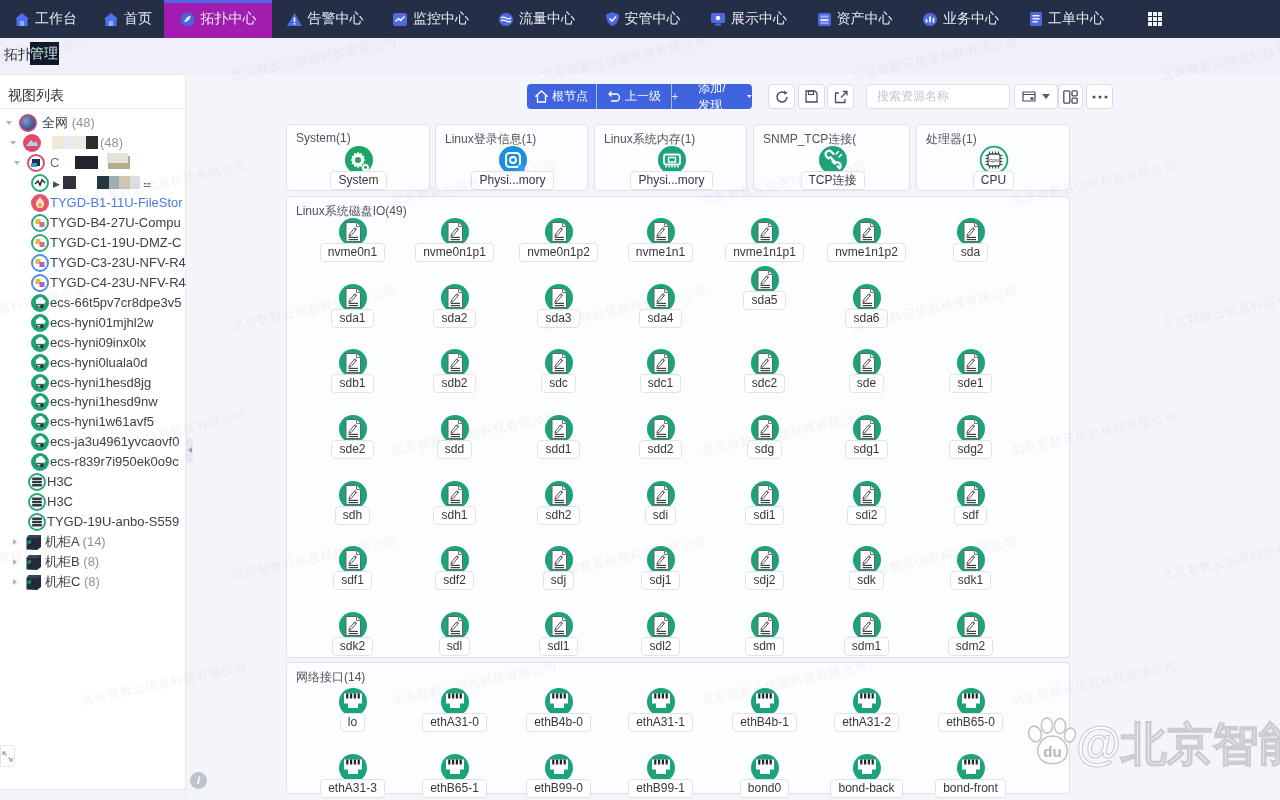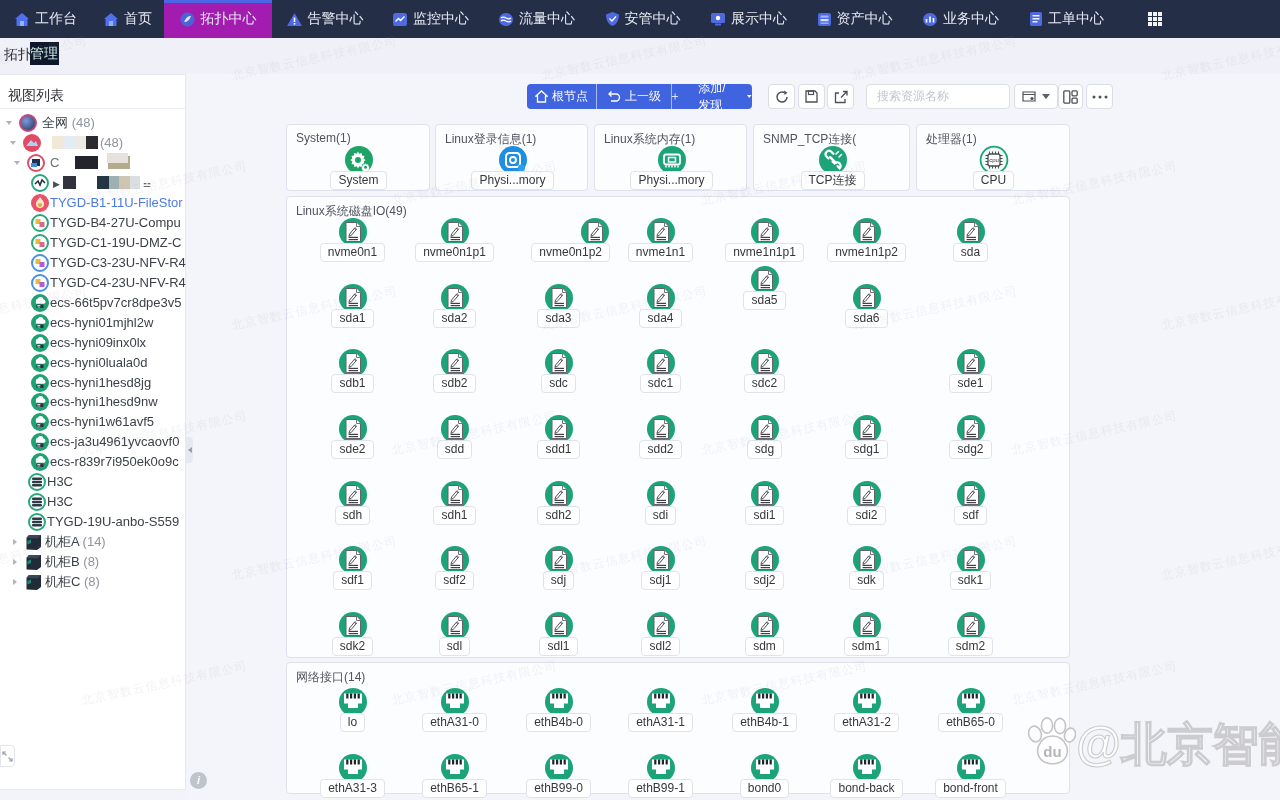--- a/index.html
+++ b/index.html
@@ -519,21 +519,21 @@
           <circle cx="15" cy="15" r="14" fill="#1ca377"></circle>
           <path d="M8 5.5 h10.5 l4 4 v15 h-14.5 z" fill="#fff" stroke="#63636a" stroke-width="1"></path>
           <path d="M18.5 5.5 v4 h4" fill="#fff" stroke="#63636a" stroke-width="0.9"></path>
           <path d="M11.6 17 L16.9 10.7 L18.6 12.1 L13.3 18.4 l-2.4 .9 z" fill="#fff" stroke="#3f3f44" stroke-width="0.9"></path>
           <path d="M16.2 11.5 l1.6 1.3" stroke="#3f3f44" stroke-width="0.8"></path>
           <line x1="10.6" y1="20.4" x2="20" y2="20.4" stroke="#3f3f44" stroke-width="1.2"></line>
           <line x1="10.6" y1="22.6" x2="20" y2="22.6" stroke="#3f3f44" stroke-width="1.2"></line>
         </svg>
         <div class="chip">nvme0n1p1</div>
       </div>
-      <div class="node" style="left:220px;top:20px;align-items:flex-end;">
+      <div class="node" style="left:220px;top:20px;">
         <svg class="nico" viewBox="0 0 30 30">
           <circle cx="15" cy="15" r="14" fill="#1ca377"></circle>
           <path d="M8 5.5 h10.5 l4 4 v15 h-14.5 z" fill="#fff" stroke="#63636a" stroke-width="1"></path>
           <path d="M18.5 5.5 v4 h4" fill="#fff" stroke="#63636a" stroke-width="0.9"></path>
           <path d="M11.6 17 L16.9 10.7 L18.6 12.1 L13.3 18.4 l-2.4 .9 z" fill="#fff" stroke="#3f3f44" stroke-width="0.9"></path>
           <path d="M16.2 11.5 l1.6 1.3" stroke="#3f3f44" stroke-width="0.8"></path>
           <line x1="10.6" y1="20.4" x2="20" y2="20.4" stroke="#3f3f44" stroke-width="1.2"></line>
           <line x1="10.6" y1="22.6" x2="20" y2="22.6" stroke="#3f3f44" stroke-width="1.2"></line>
         </svg>
         <div class="chip">nvme0n1p2</div>
@@ -710,20 +710,32 @@
         <svg class="nico" viewBox="0 0 30 30">
           <circle cx="15" cy="15" r="14" fill="#1ca377"></circle>
           <path d="M8 5.5 h10.5 l4 4 v15 h-14.5 z" fill="#fff" stroke="#63636a" stroke-width="1"></path>
           <path d="M18.5 5.5 v4 h4" fill="#fff" stroke="#63636a" stroke-width="0.9"></path>
           <path d="M11.6 17 L16.9 10.7 L18.6 12.1 L13.3 18.4 l-2.4 .9 z" fill="#fff" stroke="#3f3f44" stroke-width="0.9"></path>
           <path d="M16.2 11.5 l1.6 1.3" stroke="#3f3f44" stroke-width="0.8"></path>
           <line x1="10.6" y1="20.4" x2="20" y2="20.4" stroke="#3f3f44" stroke-width="1.2"></line>
           <line x1="10.6" y1="22.6" x2="20" y2="22.6" stroke="#3f3f44" stroke-width="1.2"></line>
         </svg>
         <div class="chip">sdc2</div>
+      </div>
+      <div class="node" style="left:528px;top:151px;">
+        <svg class="nico" viewBox="0 0 30 30">
+          <circle cx="15" cy="15" r="14" fill="#1ca377"></circle>
+          <path d="M8 5.5 h10.5 l4 4 v15 h-14.5 z" fill="#fff" stroke="#63636a" stroke-width="1"></path>
+          <path d="M18.5 5.5 v4 h4" fill="#fff" stroke="#63636a" stroke-width="0.9"></path>
+          <path d="M11.6 17 L16.9 10.7 L18.6 12.1 L13.3 18.4 l-2.4 .9 z" fill="#fff" stroke="#3f3f44" stroke-width="0.9"></path>
+          <path d="M16.2 11.5 l1.6 1.3" stroke="#3f3f44" stroke-width="0.8"></path>
+          <line x1="10.6" y1="20.4" x2="20" y2="20.4" stroke="#3f3f44" stroke-width="1.2"></line>
+          <line x1="10.6" y1="22.6" x2="20" y2="22.6" stroke="#3f3f44" stroke-width="1.2"></line>
+        </svg>
+        <div class="chip">sde</div>
       </div>
       <div class="node" style="left:632px;top:151px;">
         <svg class="nico" viewBox="0 0 30 30">
           <circle cx="15" cy="15" r="14" fill="#1ca377"></circle>
           <path d="M8 5.5 h10.5 l4 4 v15 h-14.5 z" fill="#fff" stroke="#63636a" stroke-width="1"></path>
           <path d="M18.5 5.5 v4 h4" fill="#fff" stroke="#63636a" stroke-width="0.9"></path>
           <path d="M11.6 17 L16.9 10.7 L18.6 12.1 L13.3 18.4 l-2.4 .9 z" fill="#fff" stroke="#3f3f44" stroke-width="0.9"></path>
           <path d="M16.2 11.5 l1.6 1.3" stroke="#3f3f44" stroke-width="0.8"></path>
           <line x1="10.6" y1="20.4" x2="20" y2="20.4" stroke="#3f3f44" stroke-width="1.2"></line>
           <line x1="10.6" y1="22.6" x2="20" y2="22.6" stroke="#3f3f44" stroke-width="1.2"></line>

